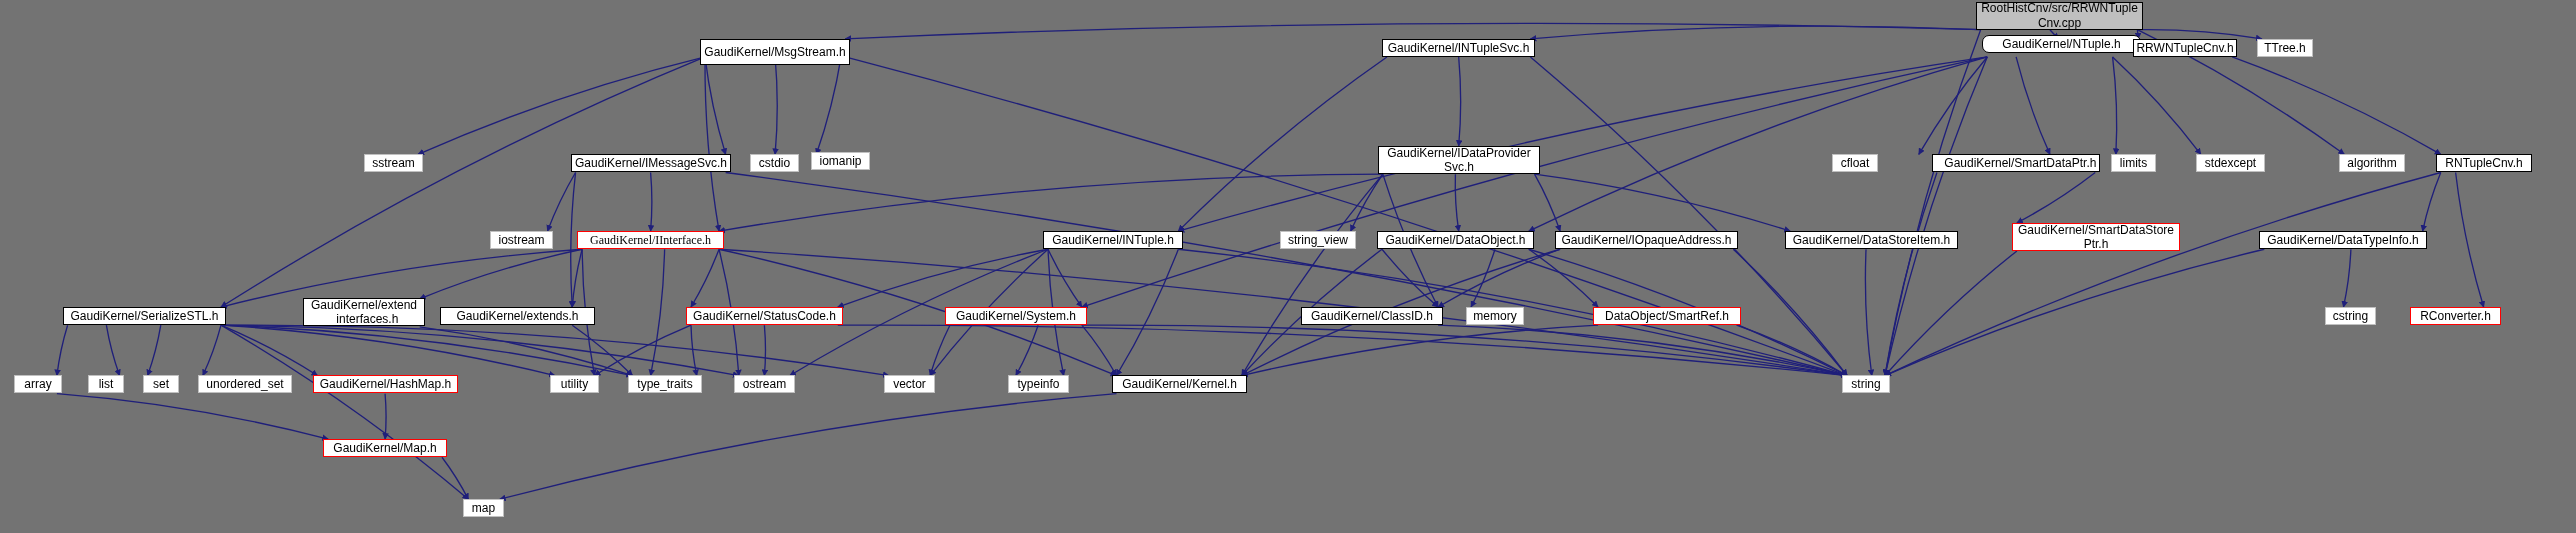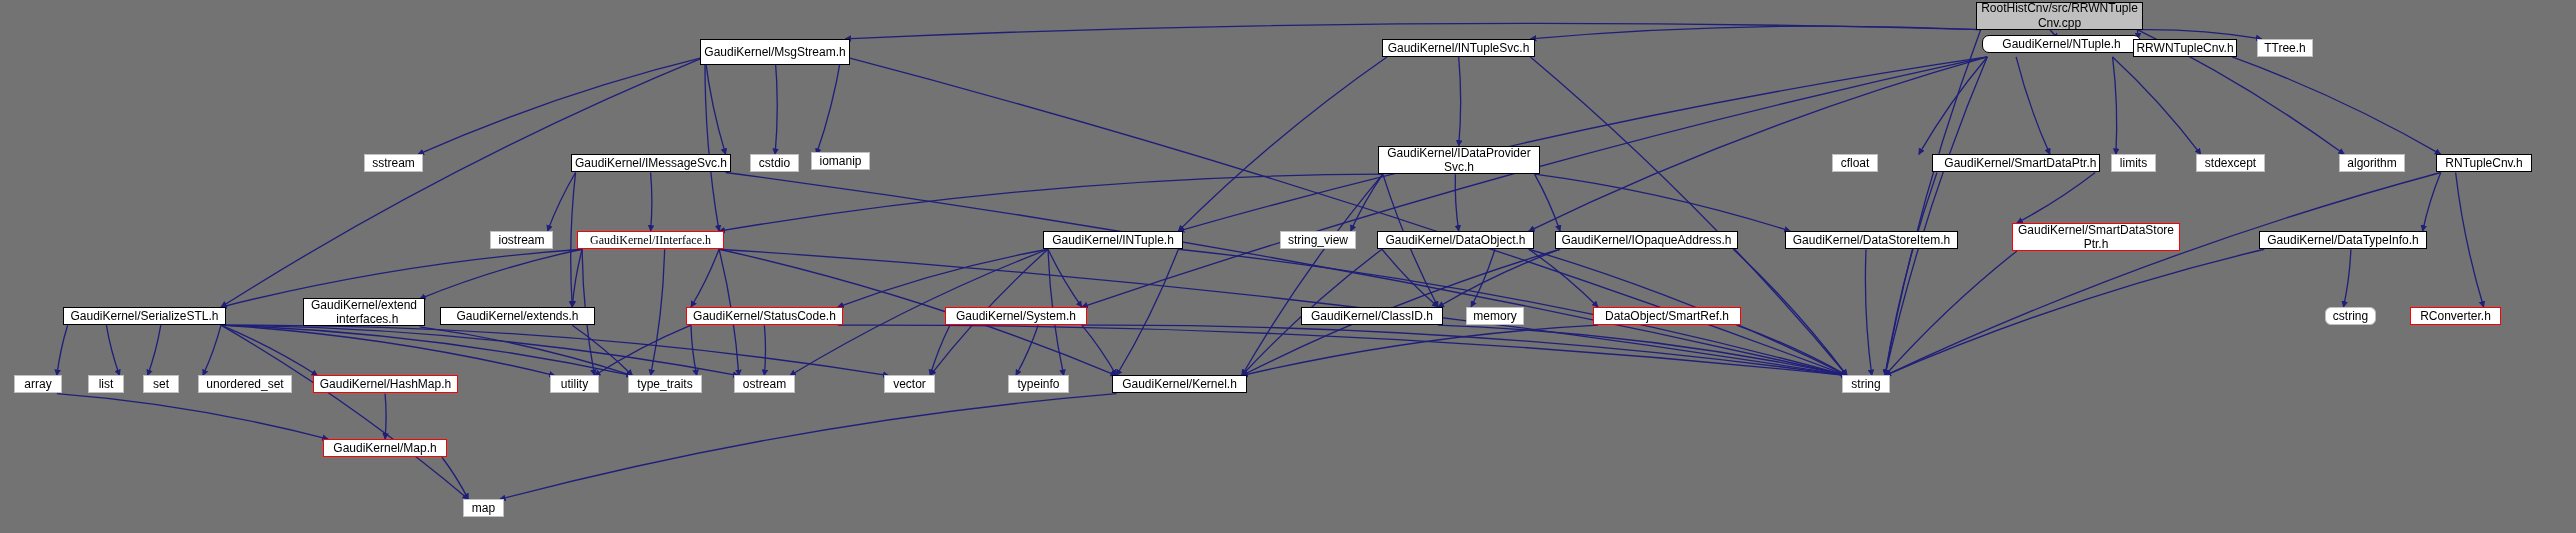--- a/index.html
+++ b/index.html
@@ -198,21 +198,21 @@
       <div class="node proj" style="left: 2259px; top: 231px; width: 168px; height: 18px;">GaudiKernel/DataTypeInfo.h</div>
       <div class="node proj" style="left: 63px; top: 307px; width: 163px; height: 18px;">GaudiKernel/SerializeSTL.h</div>
       <div class="node proj" style="left: 303px; top: 298px; width: 122px; height: 28px;">GaudiKernel/extend
 _interfaces.h</div>
       <div class="node proj" style="left: 440px; top: 307px; width: 155px; height: 18px;">GaudiKernel/extends.h</div>
       <div class="node hl" style="left: 686px; top: 307px; width: 157px; height: 18px;">GaudiKernel/StatusCode.h</div>
       <div class="node hl" style="left: 945px; top: 307px; width: 142px; height: 18px;">GaudiKernel/System.h</div>
       <div class="node proj" style="left: 1301px; top: 307px; width: 142px; height: 18px;">GaudiKernel/ClassID.h</div>
       <div class="node sys" style="left: 1466px; top: 307px; width: 58px; height: 18px;">memory</div>
       <div class="node hl" style="left: 1593px; top: 307px; width: 148px; height: 18px;">DataObject/SmartRef.h</div>
-      <div class="node sys" style="left: 2325px; top: 307px; width: 51px; height: 18px; border-radius: 6px;">cstring</div>
+      <div class="node sys" style="left: 2325px; top: 307px; width: 51px; height: 18px;">cstring</div>
       <div class="node hl" style="left: 2410px; top: 307px; width: 91px; height: 18px;">RConverter.h</div>
       <div class="node sys" style="left: 14px; top: 375px; width: 48px; height: 18px;">array</div>
       <div class="node sys" style="left: 88px; top: 375px; width: 36px; height: 18px;">list</div>
       <div class="node sys" style="left: 143px; top: 375px; width: 36px; height: 18px;">set</div>
       <div class="node sys" style="left: 198px; top: 375px; width: 94px; height: 18px;">unordered_set</div>
       <div class="node hl" style="left: 313px; top: 375px; width: 145px; height: 18px;">GaudiKernel/HashMap.h</div>
       <div class="node sys" style="left: 550px; top: 375px; width: 49px; height: 18px;">utility</div>
       <div class="node sys" style="left: 628px; top: 375px; width: 74px; height: 18px;">type_traits</div>
       <div class="node sys" style="left: 734px; top: 375px; width: 61px; height: 18px;">ostream</div>
       <div class="node sys" style="left: 884px; top: 375px; width: 51px; height: 18px; text-align: right;">vector</div>

